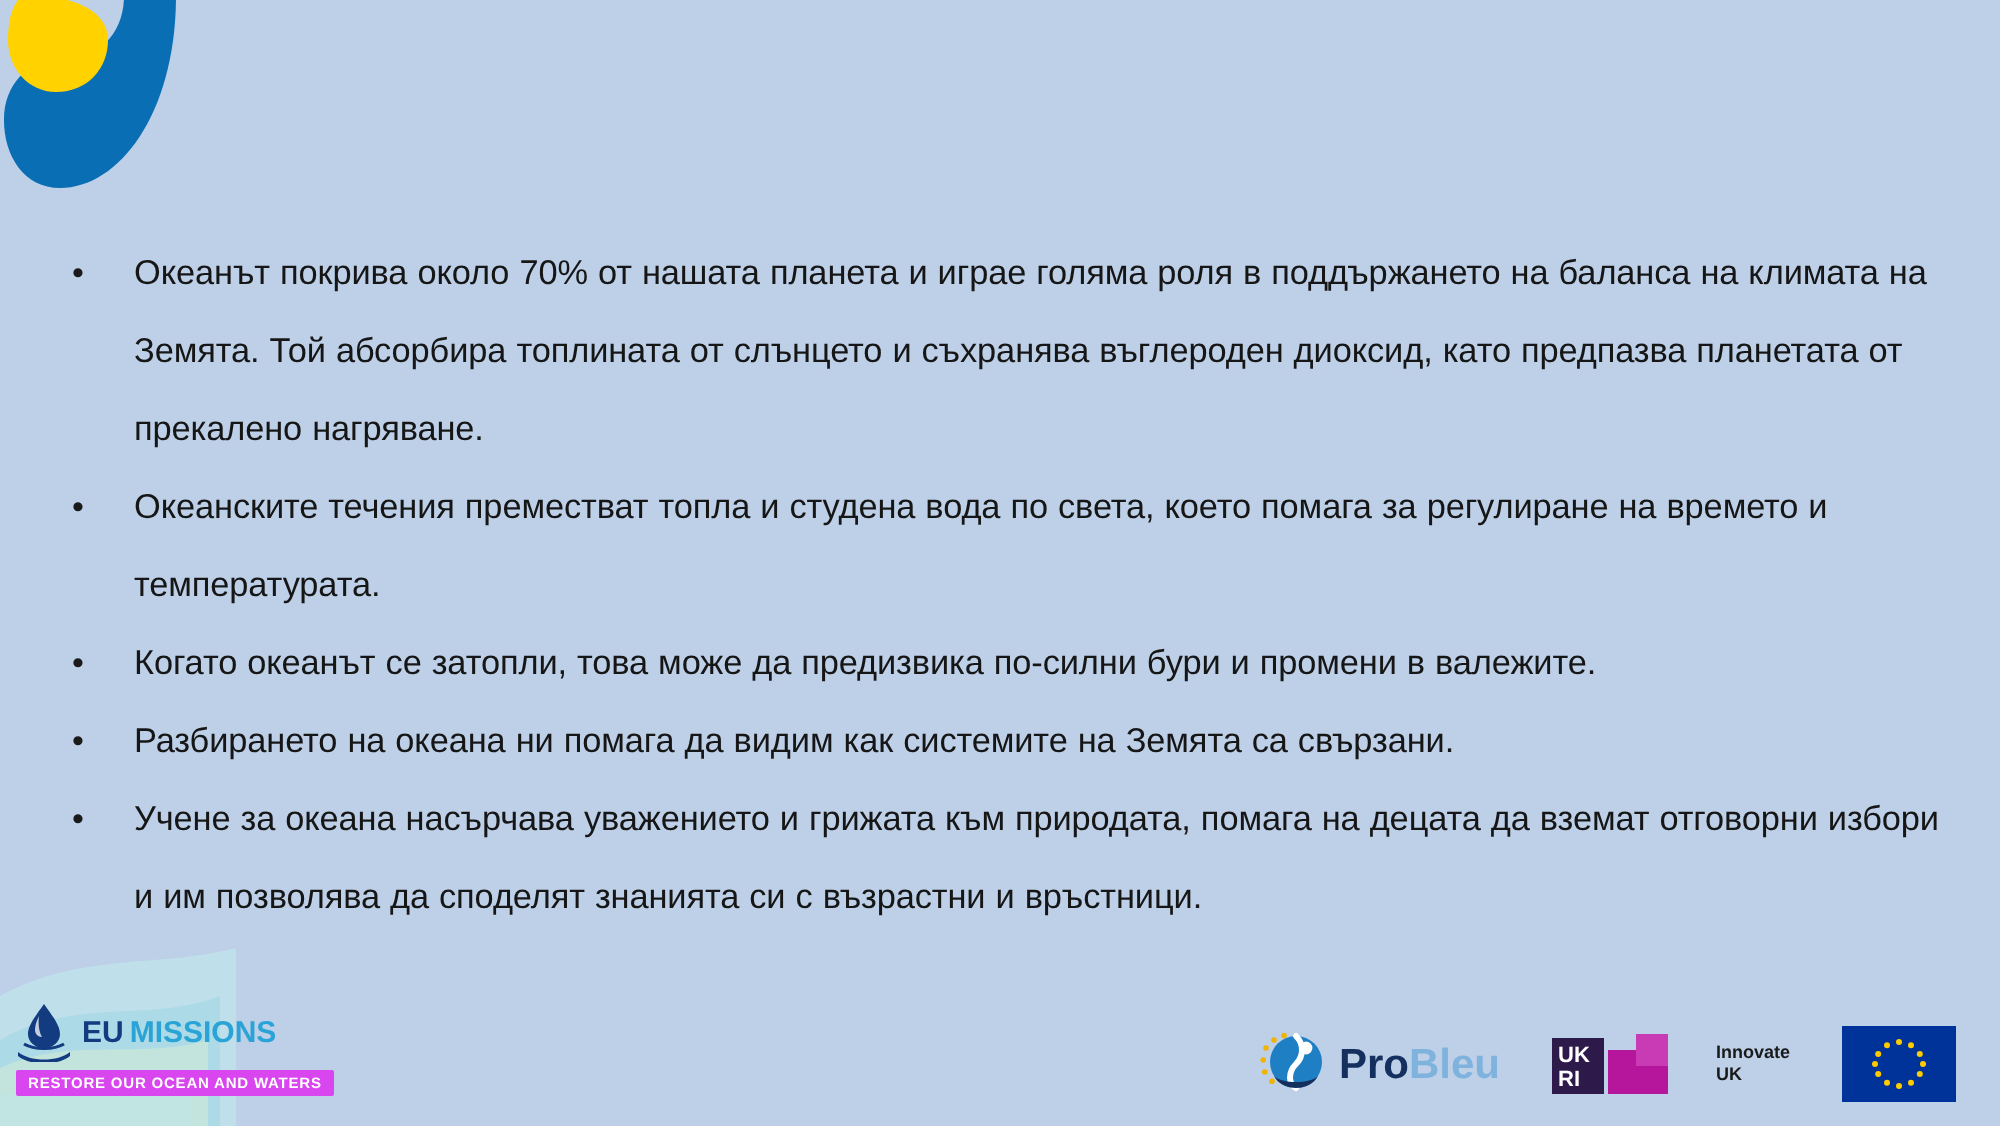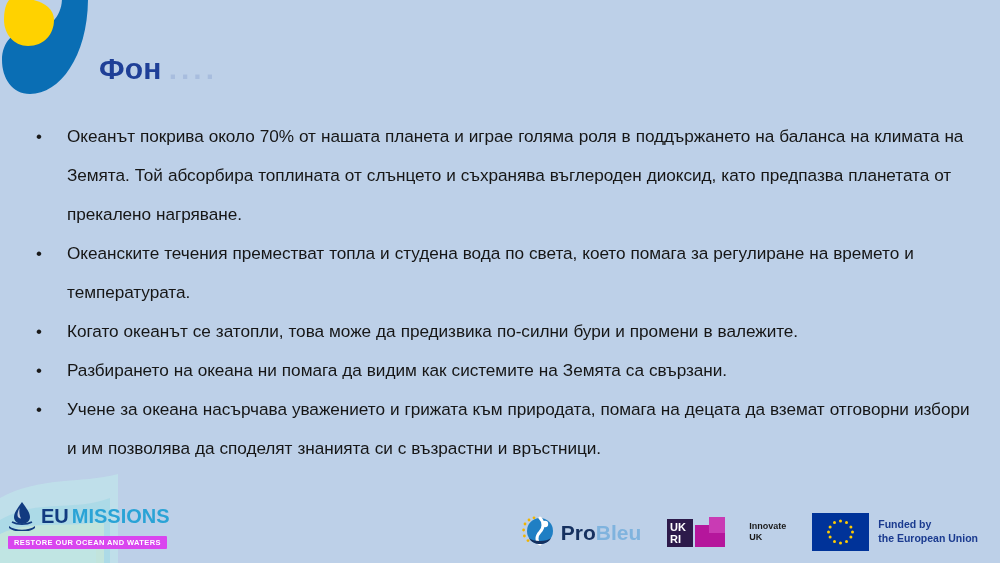--- a/index.html
+++ b/index.html
@@ -118,21 +118,21 @@
     width: 160px;
   }
   .eum-top {
     display: flex;
     align-items: center;
     gap: 5px;
   }
   .eum-droplet { width: 28px; height: 30px; flex: 0 0 auto; }
   .eum-droplet svg { display:block; width:100%; height:100%; }
   .eum-words {
-    font-size: 20px;
+    font-size: 15px;
     font-weight: bold;
     line-height: 1;
     white-space: nowrap;
   }
   .eum-eu { color: #123b80; }
   .eum-missions { color: #2aa3d6; margin-left: 3px; }
   .eum-strip {
     margin-top: 3px;
     background: #d946ef;
     color: #ffffff;
@@ -198,24 +198,20 @@
 <div class="slide">
 
   <div class="brand-mark">
     <svg viewBox="0 0 100 105" xmlns="http://www.w3.org/2000/svg">
       <path d="M88 4 C88 62 60 100 30 100 C12 100 2 84 2 66 C2 48 14 36 30 36 C50 36 62 22 62 4 Z" fill="#0a6eb4"></path>
       <path d="M10 5 C28 2 54 8 54 26 C54 40 44 52 28 52 C14 52 4 40 4 26 C4 16 6 9 10 5 Z" fill="#ffd200"></path>
     </svg>
   </div>
 
 
-  <div class="title-wrap">
-    <div class="slide-title">Фон</div>
-    <div class="title-dots">....</div>
-  </div>
 
   <div class="content">
 
     <div class="bullet-row">
       <div class="bullet-dot">•</div>
       <div class="bullet-text">Океанът покрива около 70% от нашата планета и играе голяма роля в поддържането на баланса на климата на Земята. Той абсорбира топлината от слънцето и съхранява въглероден диоксид, като предпазва планетата от прекалено нагряване.</div>
     </div>
 
     <div class="bullet-row">
       <div class="bullet-dot">•</div>
@@ -321,21 +317,17 @@
             <circle cx="34.5" cy="28.4" r="1.5"></circle>
             <circle cx="28.5" cy="30" r="1.5"></circle>
             <circle cx="22.5" cy="28.4" r="1.5"></circle>
             <circle cx="18.1" cy="24" r="1.5"></circle>
             <circle cx="16.5" cy="19" r="1.5"></circle>
             <circle cx="18.1" cy="14" r="1.5"></circle>
             <circle cx="22.5" cy="9.6" r="1.5"></circle>
           </g>
         </svg>
       </div>
-      <div class="eu-funded-text">
-        <div>Funded by</div>
-        <div>the European Union</div>
-      </div>
     </div>
 
   </div>
 
 </div>
 
 </body></html>

